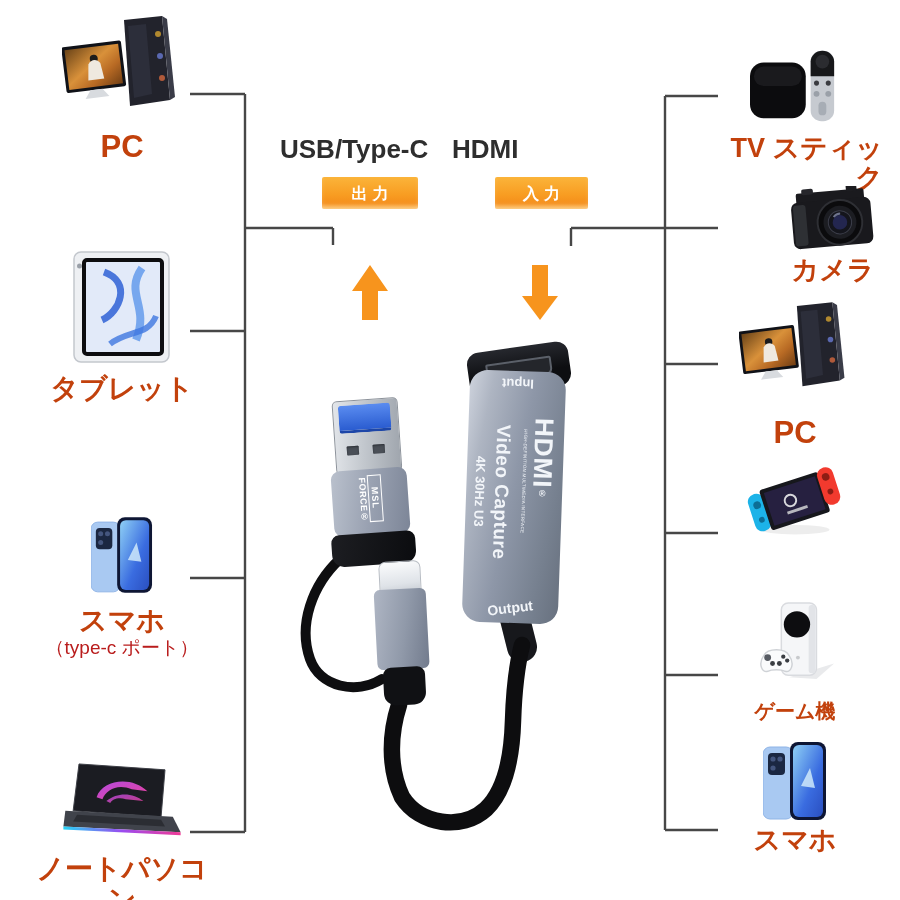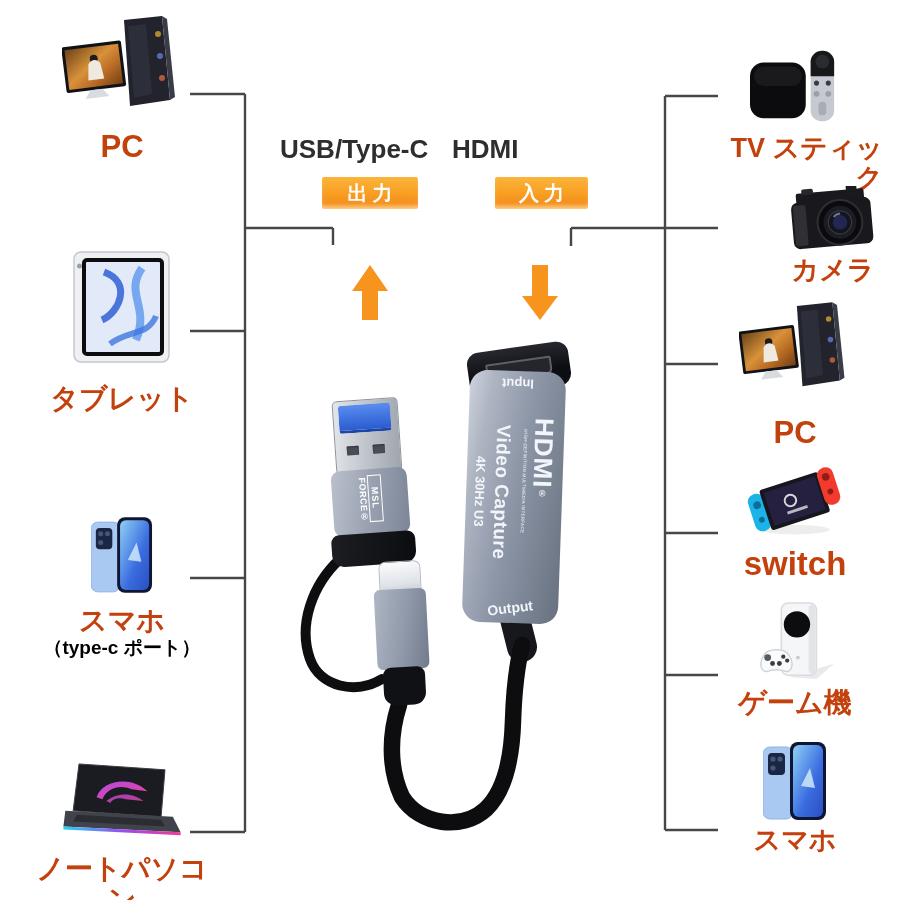--- a/index.html
+++ b/index.html
@@ -5,25 +5,25 @@
   html,body{margin:0;padding:0;background:#fff;}
   #canvas{position:relative;width:900px;height:900px;background:#ffffff;overflow:hidden;
           font-family:"Liberation Sans","DejaVu Sans",sans-serif;color:#151515;}
   svg{display:block;}
   
   #lines{position:absolute;left:0;top:0;width:900px;height:900px;}
   
   .device{position:absolute;width:176px;text-align:center;}
   .device .icon{display:block;margin:0 auto;}
   .device .lbl{font-weight:bold;color:#c2410c;line-height:1.1;}
-  .device .sub{font-weight:bold;color:#000000;line-height:1.2;}
+  .device .sub{font-weight:normal;color:#b91c1c;line-height:1.2;}
   
   .flow-head{position:absolute;width:180px;text-align:left;font-size:26px;font-weight:600;color:#2e2e2e;}
   .badge{position:absolute;height:32px;line-height:33px;text-align:center;color:#fff;font-weight:bold;
-         font-size:20px;letter-spacing:5px;text-indent:5px;border-radius:2px;
+         font-size:16px;letter-spacing:5px;text-indent:5px;border-radius:2px;
          background:linear-gradient(180deg,#fbb43a 0%,#f89d22 55%,#f58f1b 82%,#fcb347 100%);
          box-shadow:inset 0 -5px 7px -4px rgba(255,255,255,.55);}
   
   #product{position:absolute;left:280px;top:335px;width:330px;height:510px;}
   #product .part{position:absolute;}
   .vt{writing-mode:vertical-rl;}
   
   #cap-port{left:188px;top:12px;width:102px;height:44px;border-radius:12px;background:linear-gradient(180deg,#26282e,#0d0e11 60%);transform:rotate(-8deg);}
   #cap-slot{margin:13px auto 0;width:62px;height:15px;background:#24262b;border:2px solid #5b6069;border-radius:2px 2px 7px 7px;}
   #cap-body{left:186px;top:36px;width:96px;height:252px;border-radius:18px;transform:rotate(2deg);
@@ -121,21 +121,21 @@
 
   <div class="device" style="left:34px;top:250px;">
     <svg class="icon" width="104" height="116" viewBox="0 0 104 116">
       <rect x="4" y="2" width="95" height="110" rx="7" fill="#eef0f3" stroke="#c3c7cd" stroke-width="1.5"></rect>
       <rect x="14" y="10" width="78" height="94" rx="3" fill="#e2eaf9" stroke="#0d0d0f" stroke-width="4"></rect>
       <path d="M34,22 C62,32 50,62 32,70" stroke="#2f62d6" stroke-width="7" fill="none" opacity=".85"></path>
       <path d="M72,18 C54,44 80,56 66,90" stroke="#6ca0ec" stroke-width="8" fill="none" opacity=".9"></path>
       <path d="M40,94 C58,80 78,86 86,66" stroke="#3f77e0" stroke-width="6" fill="none" opacity=".8"></path>
       <circle cx="9.5" cy="16" r="2.5" fill="#9aa0a8"></circle>
     </svg>
-    <div class="lbl" style="font-size:28px;margin-top:18px;text-align:center;">タブレット</div>
+    <div class="lbl" style="font-size:28px;margin-top:8px;text-align:center;">タブレット</div>
   </div>
 
   <div class="device" style="left:34px;top:516px;">
     <svg class="icon" width="62" height="80" viewBox="0 0 64 80">
       <rect x="0" y="5" width="30" height="72" rx="7" fill="#a9c9f2" stroke="#8fb4e6"></rect>
       <rect x="5" y="11" width="17" height="22" rx="4" fill="#1b2742"></rect>
       <circle cx="10" cy="17" r="2.6" fill="#44557e"></circle>
         <circle cx="17" cy="17" r="2.6" fill="#44557e"></circle>
         <circle cx="10" cy="26" r="2.6" fill="#44557e"></circle>
       <rect x="27" y="0" width="36" height="78" rx="8" fill="#0e1634"></rect>
@@ -220,40 +220,39 @@
           <circle cx="10.5" cy="52" r="3" fill="#0c6e96"></circle>
         <rect x="17" y="22" width="64" height="44" rx="3" fill="#16171c"></rect>
         <rect x="21" y="26" width="56" height="36" fill="#262040"></rect>
         <circle cx="45" cy="42" r="6" fill="none" stroke="#d8d8dc" stroke-width="2"></circle>
         <rect x="38" y="52" width="22" height="3" fill="#b8b8be"></rect>
         <rect x="79" y="20" width="17" height="40" rx="8" fill="#f23a2e"></rect>
         <circle cx="87.5" cy="30" r="4" fill="#8e1d14"></circle>
           <circle cx="87.5" cy="46" r="3" fill="#8e1d14"></circle>
       </g>
     </svg>
-    <div class="lbl" style="font-size:33px;margin-top:8px;">switch</div>
   </div>
 
   <div class="device" style="left:707px;top:600px;">
     <svg class="icon" width="82" height="84" viewBox="0 0 84 84">
       <polygon points="36,78 82,64 64,80" fill="#e9eaec"></polygon>
       <rect x="28" y="2" width="36" height="74" rx="7" fill="#f5f6f8" stroke="#d9dbdf" stroke-width="1.5"></rect>
       <rect x="56" y="4" width="7" height="70" rx="3" fill="#e2e4e8"></rect>
       <circle cx="44" cy="24" r="13.5" fill="#0d0d10"></circle>
       <circle cx="45" cy="58" r="2" fill="#c8cacd"></circle>
       <g transform="translate(2,48)">
         <path d="M8,8 C12,0 30,0 34,8 C40,16 36,26 30,24 C26,22 16,22 12,24 C6,26 2,16 8,8 Z" fill="#fafbfc" stroke="#cfd2d6" stroke-width="1.5"></path>
         <circle cx="28" cy="9" r="2.2" fill="#3a3d42"></circle>
           <circle cx="32" cy="13" r="2.2" fill="#3a3d42"></circle>
         <circle cx="12" cy="10" r="3.5" fill="#585c63"></circle>
         <circle cx="17" cy="16" r="2.5" fill="#3a3d42"></circle>
           <circle cx="24" cy="16" r="2.5" fill="#3a3d42"></circle>
       </g>
     </svg>
-    <div class="lbl" style="font-size:28px;margin-top:4px;">ゲーム機</div>
+    <div class="lbl" style="font-size:20px;margin-top:16px;">ゲーム機</div>
   </div>
 
   <div class="device" style="left:707px;top:742px;">
     <svg class="icon" width="64" height="80" viewBox="0 0 64 80">
       <rect x="0" y="5" width="30" height="72" rx="7" fill="#a9c9f2" stroke="#8fb4e6"></rect>
       <rect x="5" y="11" width="17" height="22" rx="4" fill="#1b2742"></rect>
       <circle cx="10" cy="17" r="2.6" fill="#44557e"></circle>
         <circle cx="17" cy="17" r="2.6" fill="#44557e"></circle>
         <circle cx="10" cy="26" r="2.6" fill="#44557e"></circle>
       <rect x="27" y="0" width="36" height="78" rx="8" fill="#0e1634"></rect>

